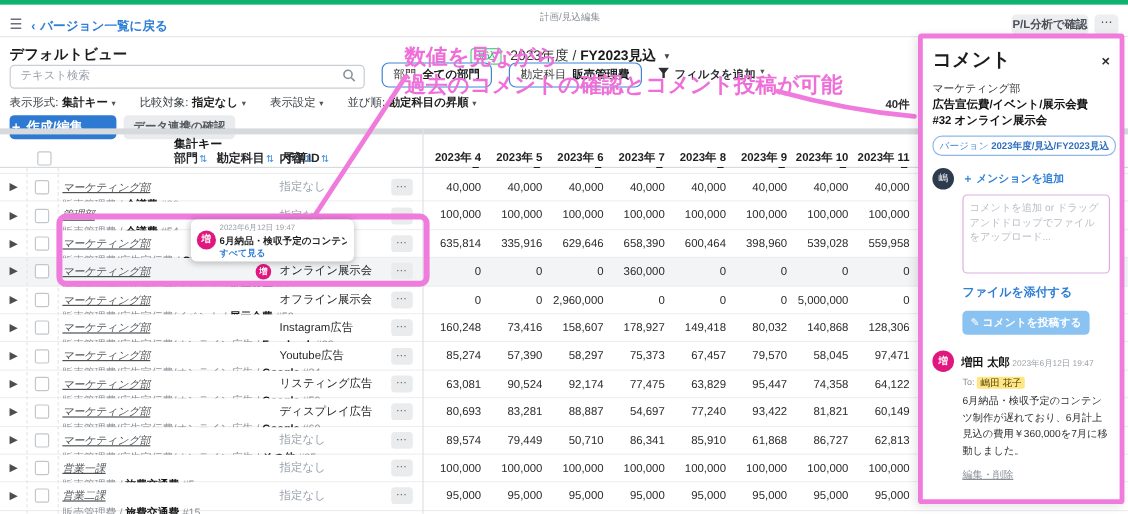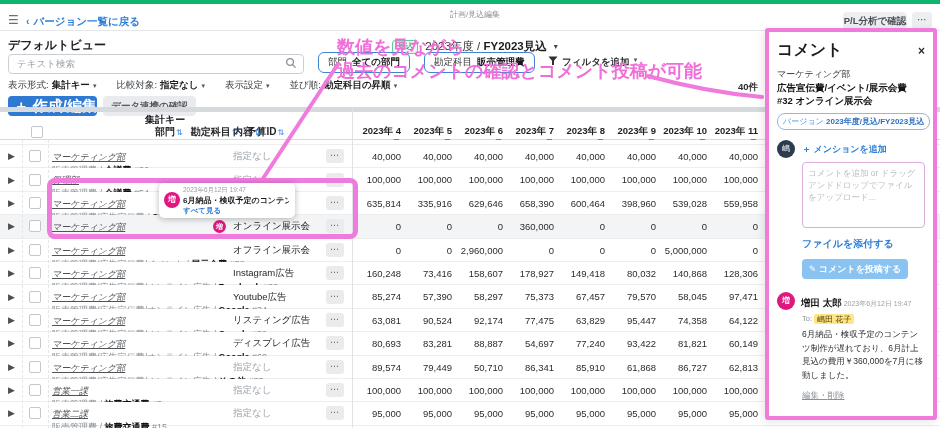--- a/index.html
+++ b/index.html
@@ -36,32 +36,32 @@
   .chip b { color:#17181a; }
   #chip-dept { left:318px; }
   #chip-account { left:424px; }
   #add-filter { position:absolute; left:548px; top:56px; display:flex; align-items:flex-start; gap:4px;
     font-size:9.5px; font-weight:bold; color:#2c2e30; cursor:pointer; }
   #options-row { position:absolute; left:8px; top:79px; display:flex; gap:20px; font-size:9.5px; color:#3c4044; }
   .opt { display:flex; gap:3px; align-items:center; cursor:pointer; }
   .opt b { color:#1d1d1d; }
   .caret { font-size:7px; color:#555; }
   #create-button { position:absolute; left:8px; top:96px; width:89px; height:20px; background:#2e79d2; border-radius:4px;
-    color:#fff; font-size:15px; font-weight:bold; text-align:right; line-height:20px; cursor:pointer; }
+    color:#fff; font-size:11px; font-weight:bold; text-align:left; line-height:20px; cursor:pointer; }
   #datalink-button { position:absolute; left:103px; top:96px; width:93px; height:20px; background:#e9ebee; border-radius:4px;
     color:#55595e; font-size:9.5px; font-weight:bold; text-align:center; line-height:20px; cursor:pointer; }
   #row-count { position:absolute; left:700px; top:81px; width:58px; text-align:right; font-size:9.5px; font-weight:bold; color:#2c2e30; }
 
   
   #gray-strip { position:absolute; left:0; top:107px; width:940px; height:5px; background:#d7dadd; }
   #group-key-label { position:absolute; left:145px; top:113px; font-size:10px; font-weight:bold; color:#17181a; }
   #group-months-label { position:absolute; left:346px; top:113px; font-size:10px; font-weight:bold; color:#17181a;margin-top:24px; }
   #colheader-row { position:absolute; left:0; top:124px; width:940px; height:16px; border-bottom:1px solid #d8dbde; background:#fff; }
   #header-checkbox { position:absolute; left:31px; top:2px; width:12px; height:12px; border:1px solid #c2c7cc; border-radius:2px; background:#fff; cursor:pointer; }
-  #key-cols { position:absolute; left:155px; top:1px; font-size:10px; font-weight:bold; color:#26282b; display:flex; gap:8px;text-align:center; }
+  #key-cols { position:absolute; left:145px; top:1px; font-size:10px; font-weight:bold; color:#26282b; display:flex; gap:8px;text-align:center; }
   #content-col { position:absolute; left:233px; top:1px; font-size:10px; font-weight:bold; color:#26282b; }
   .sort { color:#3b8de0; font-size:8px; font-weight:normal; margin-left:1px; }
   #month-headers { position:absolute; left:356px; top:1px; display:flex; }
   #month-headers span { width:51px; text-align:right; padding-right:6px; font-size:9.5px; font-weight:bold; color:#1f1f1f; }
   #rows { position:absolute; left:0; top:140px; width:940px; }
   .trow { position:relative; height:23.4px; border-bottom:1px solid #ededee; background:#fff; }
   .trow.selected { background:#f2f4f6; }
   .trow.partial { height:5px; overflow:hidden; }
   .trow.partial .keycell { top:-13px; }
   .expand { position:absolute; left:8px; top:50%; transform:translateY(-50%); font-size:9px; color:#4c4f52; cursor:pointer; }

